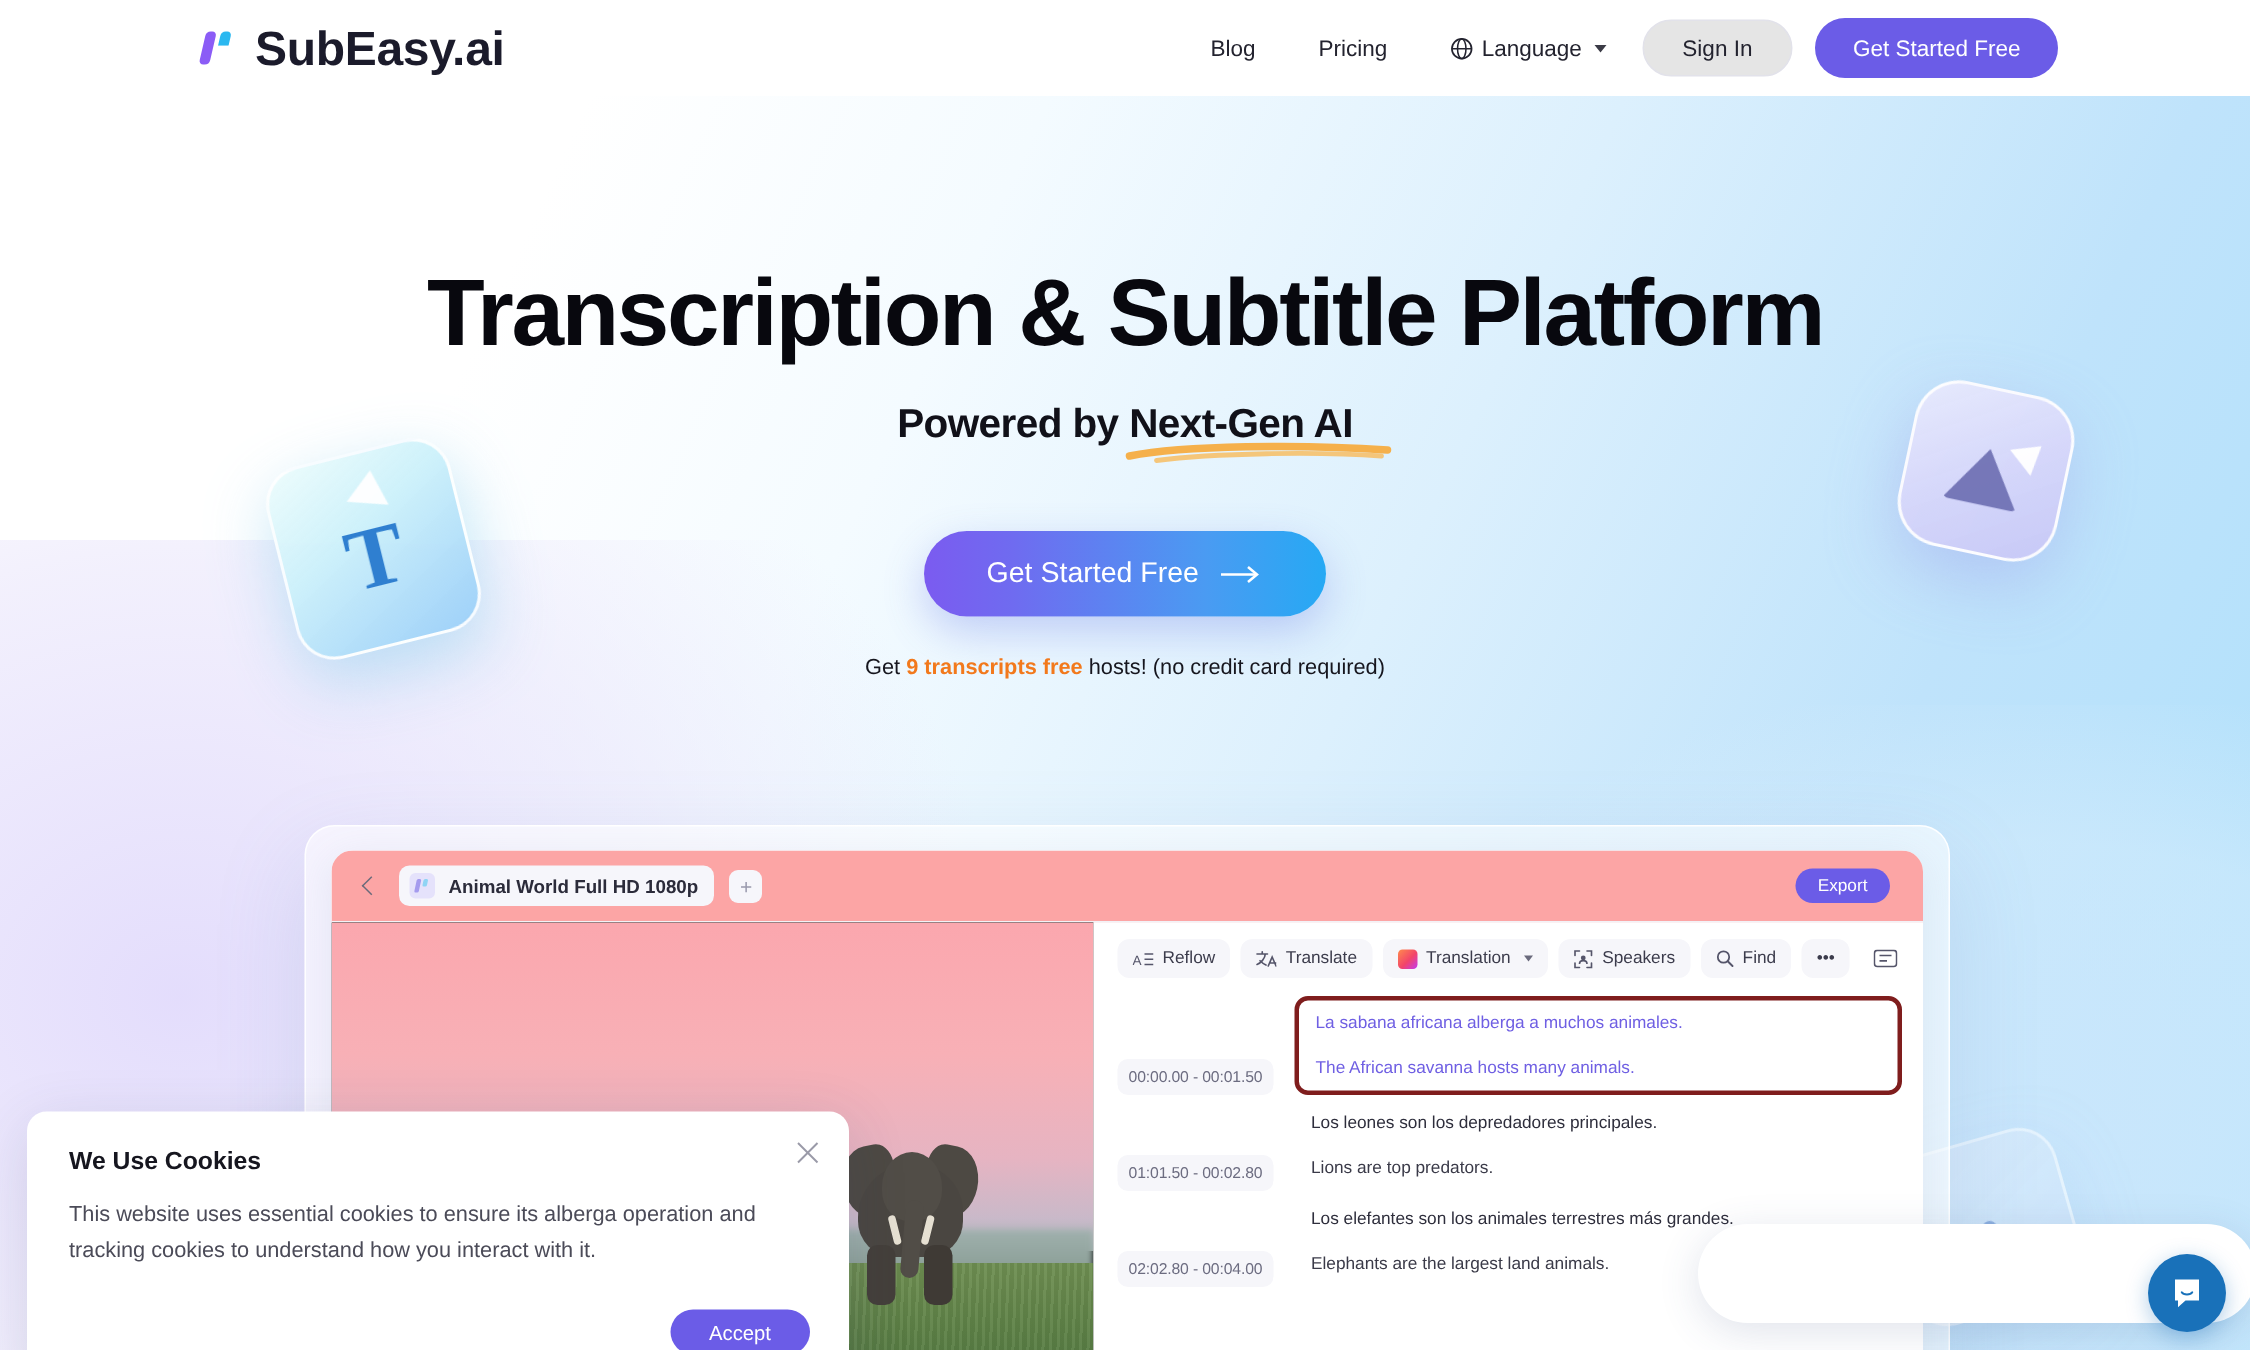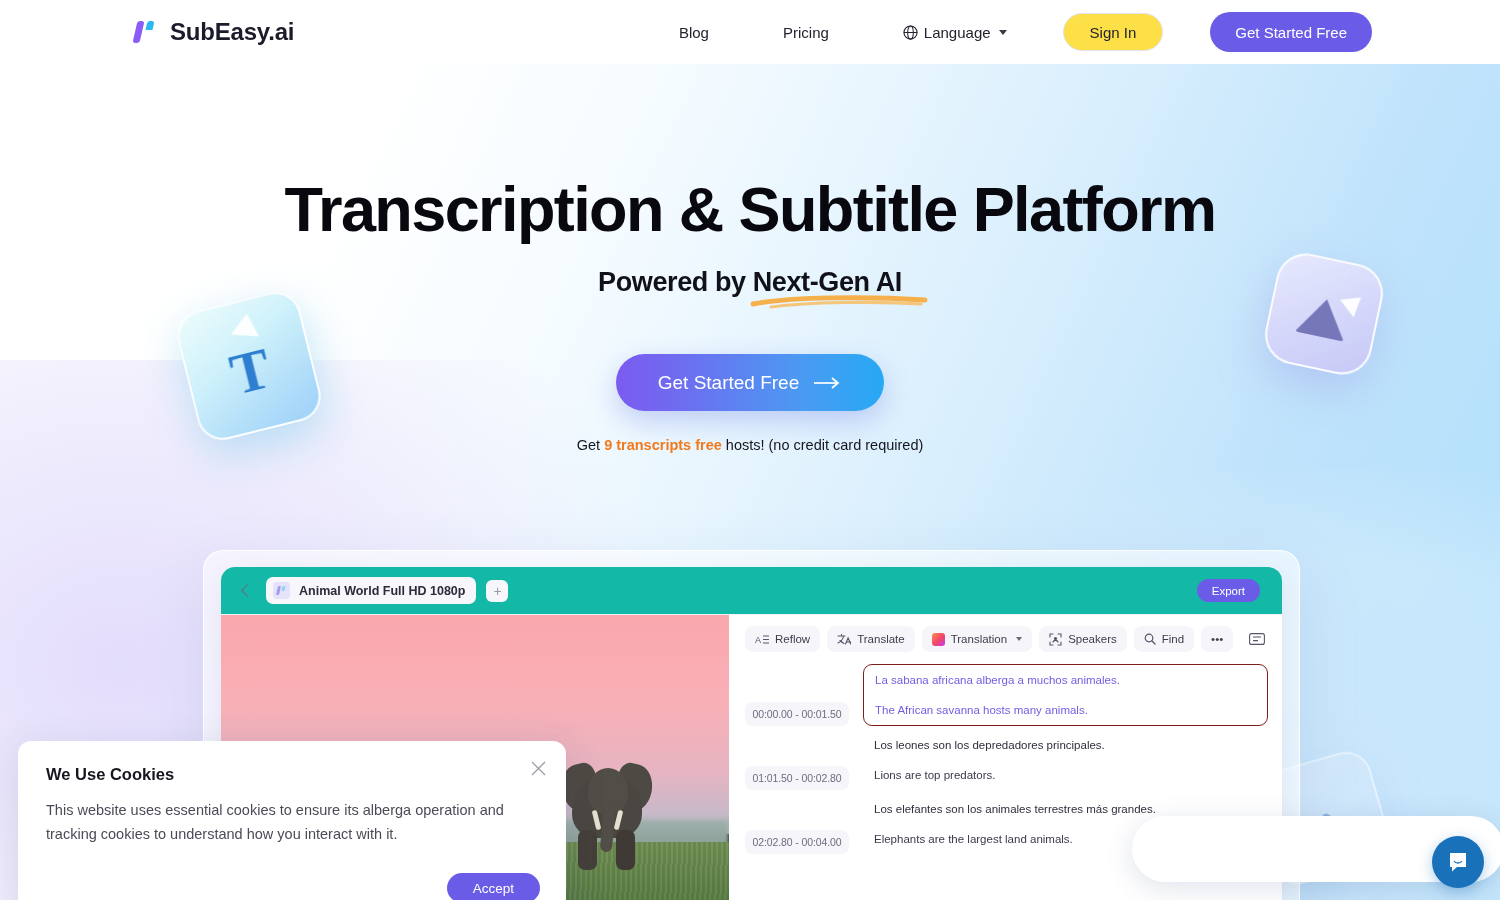--- a/index.html
+++ b/index.html
@@ -46,35 +46,35 @@
     z-index:40;
   }
   .brand { display:flex; align-items:center; gap:11px; margin-left:133px; }
   .brand-mark { width:26px; height:26px; position:relative; }
   .brand-mark .b1, .brand-mark .b2 {
     position:absolute; border-radius:3px; top:2px;
   }
   .brand-mark .b1 { left:2px; width:7px; height:22px; background:#8b5cf6; transform:skewX(-13deg); }
   .brand-mark .b2 { left:12px; width:7px; height:22px; background:
        linear-gradient(180deg,#2bb8f0 0%,#2bb8f0 42%, rgba(43,184,240,0) 43%); transform:skewX(-13deg); }
-  .brand-name { font-size:24px; font-weight:700; color:#1b1b2b; letter-spacing:-.2px; }
-
-  nav { margin-left:auto; display:flex; align-items:center; margin-right:128px;gap:32px; }
+  .brand-name { font-size:32px; font-weight:700; color:#1b1b2b; letter-spacing:-.2px; }
+
+  nav { margin-left:auto; display:flex; align-items:center; margin-right:128px; }
   .nav-link {
     font-size:15px; color:#23232f; text-decoration:none; cursor:pointer;
     padding:0 21px; font-weight:400;
   }
   .lang-wrap {
     display:flex; align-items:center; gap:6px; padding:0 18px 0 21px;
     font-size:15px; color:#23232f; cursor:pointer;
   }
   .globe { width:15px; height:15px; display:block; }
   .caret { width:0;height:0;border-left:4px solid transparent;border-right:4px solid transparent;border-top:5px solid #3b3b46; margin-left:2px;}
   .btn-signin {
-    border:1px solid #e2e2ea; background:#fde047; border-radius:22px;
+    border:1px solid #e2e2ea; background:#e5e5e5; border-radius:22px;
     padding:0 26px; height:38px; font-size:15px; color:#23232f;
     cursor:pointer; font-family:inherit; margin-left:6px;
   }
   .btn-started-nav {
     background:#6b5ce7; color:#fff; border:none; border-radius:22px;
     padding:0 25px; height:40px; font-size:15px; cursor:pointer;
     font-family:inherit; margin-left:15px; font-weight:500;
   }
 
   
@@ -143,21 +143,21 @@
     box-shadow:0 22px 60px rgba(110,140,190,.18);
     z-index:12; overflow:hidden;
   }
   .mock-inner {
     position:absolute; left:17px; top:16px; right:17px; bottom:0;
     background:#fff; border-radius:14px; overflow:hidden;
     box-shadow:0 6px 26px rgba(120,140,180,.14);
   }
   .mock-top {
     height:48px; display:flex; align-items:center; padding:0 22px;
-    border-bottom:1px solid #f2f2f7; background:#14b8a6;
+    border-bottom:1px solid #f2f2f7; background:#fca5a5;
   }
   .back-chev { width:9px;height:9px;border-left:1.8px solid #6a6a7a;border-bottom:1.8px solid #6a6a7a;
       transform:rotate(45deg); margin-right:14px; cursor:pointer;}
   .file-chip {
     display:flex; align-items:center; gap:9px; background:#f6f6fb;
     border-radius:7px; padding:5px 11px 5px 7px; cursor:pointer;
   }
   .file-ico { width:17px;height:17px;border-radius:4px;background:#e5e2fb; position:relative;}
   .file-ico::after{content:"";position:absolute;left:4px;top:4px;width:3px;height:9px;background:#a59bee;border-radius:1px;transform:skewX(-12deg);}
   .file-ico::before{content:"";position:absolute;left:9px;top:4px;width:3px;height:5px;background:#8fd4f4;border-radius:1px;transform:skewX(-12deg);}
@@ -204,21 +204,21 @@
   .tool .dd { width:0;height:0;border-left:3.5px solid transparent;border-right:3.5px solid transparent;border-top:4.5px solid #6a6a7c;margin-left:3px;}
   .tool-right { margin-left:auto; display:flex; align-items:center; gap:3px; cursor:pointer;}
 
   .seg { display:flex; padding:4px 14px 0 16px; align-items:flex-end; }
   .seg .time {
     width:104px; flex:0 0 104px; font-size:10.5px; color:#6c6c80;
     background:#f6f6fa; border-radius:7px; padding:6px 4px; text-align:center;
     margin-top:4px; letter-spacing:-.1px;
   }
   .seg .lines { flex:1; margin-left:14px; padding:9px 11px; border-radius:9px; }
-  .seg.active .lines { border:1px solid #7f1d1d; }
+  .seg.active .lines { border:3px solid #7f1d1d; }
   .seg .l1 { font-size:11.5px; color:#2e2e3c; }
   .seg .l2 { font-size:11.5px; color:#3a3a48; margin-top:18px; }
   .seg.active .l1, .seg.active .l2 { color:#6f5fe3; }
 
   
   .cookie {
     position:absolute; left:18px; top:741px; width:548px; height:184px;
     background:#fff; border-radius:13px;
     box-shadow:0 10px 40px rgba(60,70,110,.16);
     z-index:60; padding:24px 28px;

